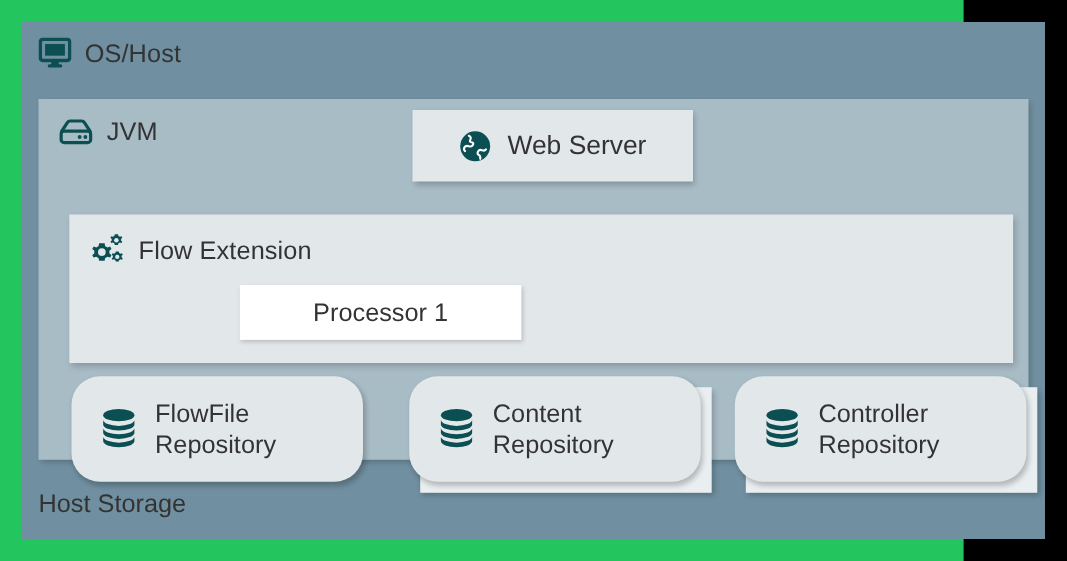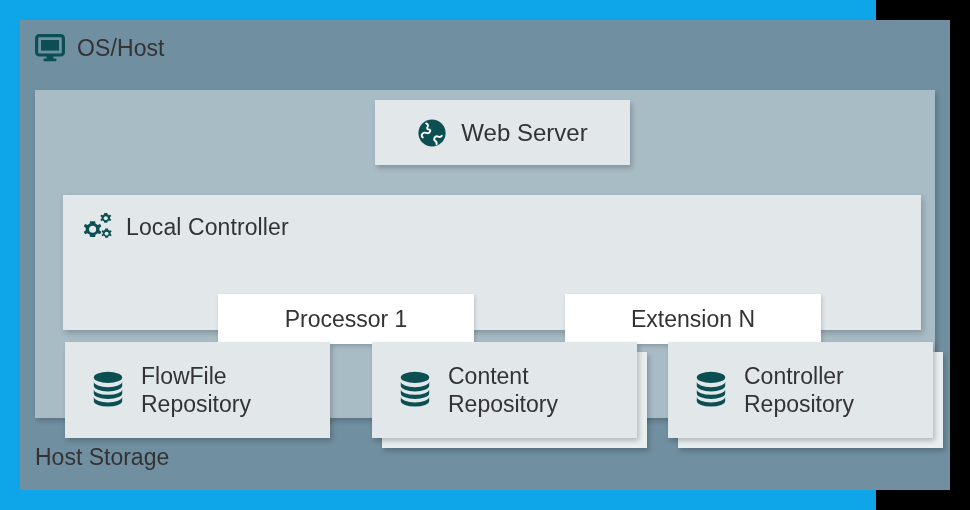--- a/index.html
+++ b/index.html
@@ -10,21 +10,21 @@
     height: 510px;
     overflow: hidden;
     background: #000000;
     font-family: "Liberation Sans", sans-serif;
   }
 
   #diagram-root {
     position: relative;
     width: 876px;
     height: 510px;
-    background: #0ea5e9;
+    background: #22c55e;
   }
 
   
   .os-host-panel {
     position: absolute;
     left: 20px;
     top: 20px;
     width: 930px;
     height: 470px;
     background: #708fa0;
@@ -98,21 +98,20 @@
   
   .component-box {
     position: absolute;
     top: 64px;
     height: 50px;
     background: #ffffff;
     display: flex;
     align-items: center;
     justify-content: center;
     box-shadow: 1px 2px 4px rgba(0,0,0,0.18);
-    margin-top: 35px;
   }
 
   .component-box .label {
     font-size: 23px;
     color: #333333;
     white-space: nowrap;
   }
 
   .component-box-0 { left: 155px; width: 256px; }
   .component-box-1 { left: 502px; width: 256px; }
@@ -136,20 +135,21 @@
   .repo-card {
     position: relative;
     width: 100%;
     height: 100%;
     background: #e2e7ea;
     display: flex;
     align-items: center;
     gap: 16px;
     padding-left: 26px;
     box-shadow: 2px 3px 5px rgba(0,0,0,0.22);
+    border-radius: 26px;
   }
 
   .repo-card .label {
     font-size: 23px;
     color: #333333;
     line-height: 1.22;
   }
 
   .repo-card-wrap-0 { left: 45px;  width: 265px; height: 96px; }
   .repo-card-wrap-1 { left: 338px; width: 265px; height: 96px; margin-left: 14px; }
@@ -183,20 +183,31 @@
           <rect x="6" y="6" width="18" height="10.6" fill="#0c4f52"></rect>
           <rect x="11.6" y="21" width="6.8" height="4.2" fill="#0c4f52"></rect>
           <rect x="8.4" y="24.4" width="13.2" height="2.9" rx="1.4" fill="#0c4f52"></rect>
         </svg>
       </span>
       <span class="label">OS/Host</span>
     </div>
 
     <div class="jvm-panel">
 
+      <div class="panel-header jvm-header">
+        <span class="icon">
+          <svg width="32" height="24" viewBox="0 0 32 24" aria-hidden="true">
+            <path d="M3 11.5 L8.4 3.2 Q9.2 2 10.7 2 L21.3 2 Q22.8 2 23.6 3.2 L29 11.5" fill="none" stroke="#0c4f52" stroke-width="2.9" stroke-linejoin="round" stroke-linecap="round"></path>
+            <rect x="2.6" y="11.2" width="26.8" height="10.4" rx="2.6" fill="none" stroke="#0c4f52" stroke-width="2.9"></rect>
+            <circle cx="19.4" cy="16.5" r="1.75" fill="#0c4f52"></circle>
+            <circle cx="24.6" cy="16.5" r="1.75" fill="#0c4f52"></circle>
+          </svg>
+        </span>
+        <span class="label">JVM</span>
+      </div>
 
       <div class="web-server-box">
         <span class="icon">
           <svg width="30" height="30" viewBox="0 0 30 30" aria-hidden="true">
             <circle cx="15" cy="15" r="13.6" fill="#0c4f52"></circle>
             <path d="M9.2 5.4 q2.6 1.2 1.4 3.4 q-1.3 2.2 1.1 2.6 q2.4 0.4 1.2 2.4
                      q-1.2 2 -3.8 1.1 q-2.6 -0.9 -3.9 1.1 q-1.2 2 0.6 3.4" fill="none" stroke="#ffffff" stroke-width="1.9" stroke-linecap="round"></path>
             <path d="M19.6 26.4 q0.4 -2.6 -1.4 -3.6 q-1.8 -1 -0.6 -3.1
                      q1.2 -2.1 3.6 -1.1 q2.4 1 3.6 -0.8" fill="none" stroke="#ffffff" stroke-width="1.9" stroke-linecap="round"></path>
           </svg>
@@ -230,30 +241,27 @@
                 <path d="M26.6 17.6 l1.4 0 0.33 1.5 a3.8 3.8 0 0 1 1.18 0.68 l1.45 -0.52
                          0.7 1.22 -1.13 1.03 a3.8 3.8 0 0 1 0 1.37 l1.13 1.03 -0.7 1.22
                          -1.45 -0.52 a3.8 3.8 0 0 1 -1.18 0.68 l-0.33 1.5 -1.4 0 -1.4 0
                          -0.33 -1.5 a3.8 3.8 0 0 1 -1.18 -0.68 l-1.45 0.52 -0.7 -1.22
                          1.13 -1.03 a3.8 3.8 0 0 1 0 -1.37 l-1.13 -1.03 0.7 -1.22 1.45 0.52
                          a3.8 3.8 0 0 1 1.18 -0.68 l0.33 -1.5 z"></path>
                 <circle cx="26.6" cy="22.6" r="1.95" fill="#e2e7ea"></circle>
               </g>
             </svg>
           </span>
-          <span class="label">Local Controller</span>
+          <span class="label">Flow Extension</span>
         </div>
 
         <div class="component-box component-box-0">
           <span class="label">Processor 1</span>
         </div>
 
-        <div class="component-box component-box-1">
-          <span class="label">Extension N</span>
-        </div>
 
       </div>
     </div>
 
     <div class="repo-card-wrap repo-card-wrap-0">
 
       <div class="repo-card">
         <span class="icon">
           <svg width="34" height="40" viewBox="0 0 34 40" aria-hidden="true">
             <g fill="#0c4f52">

